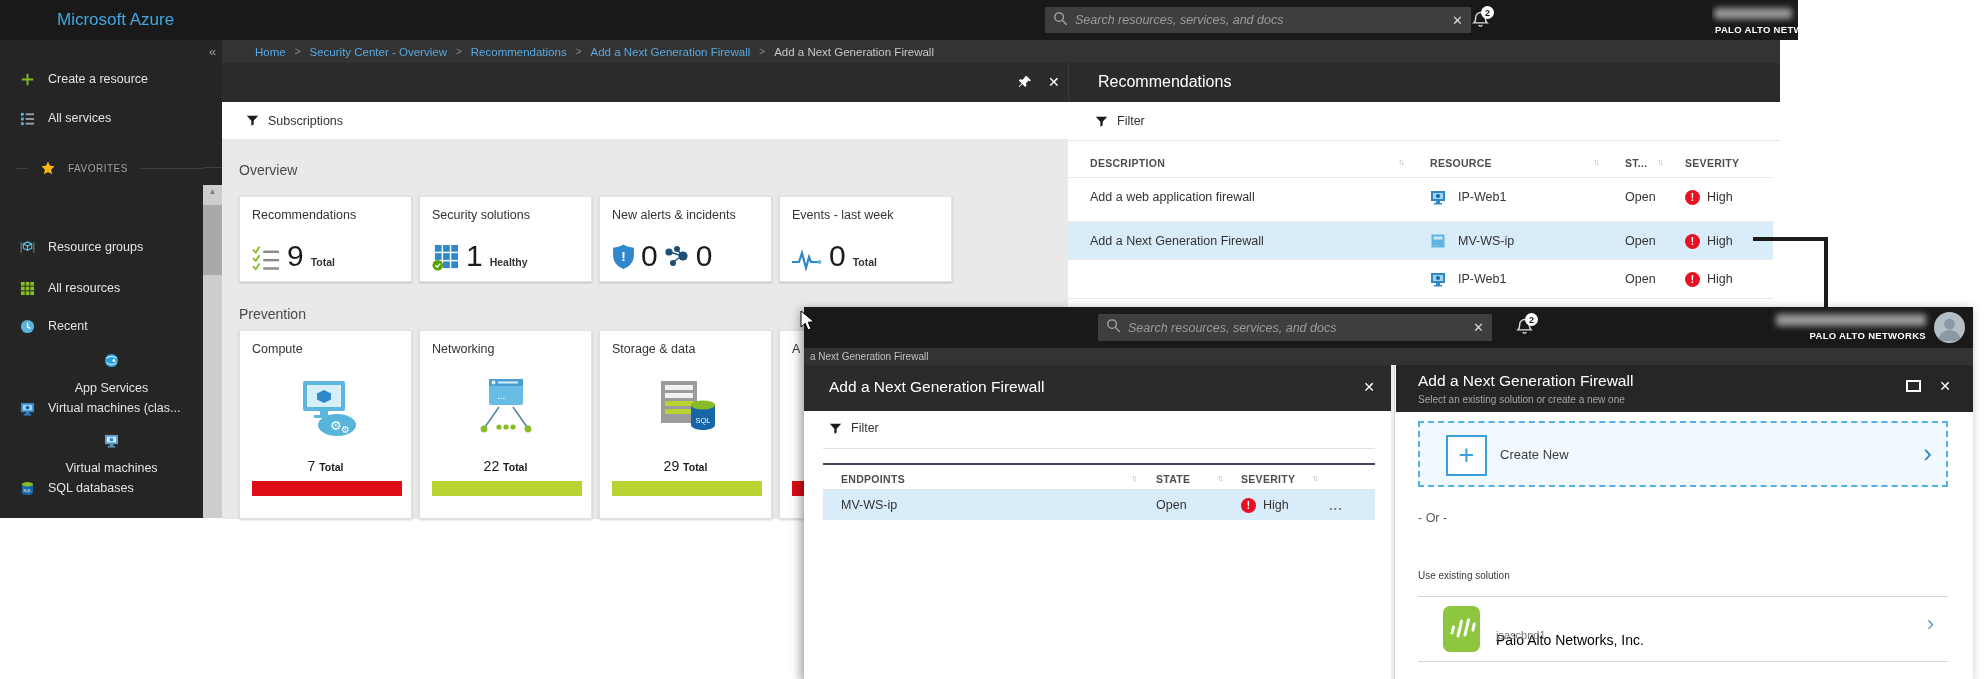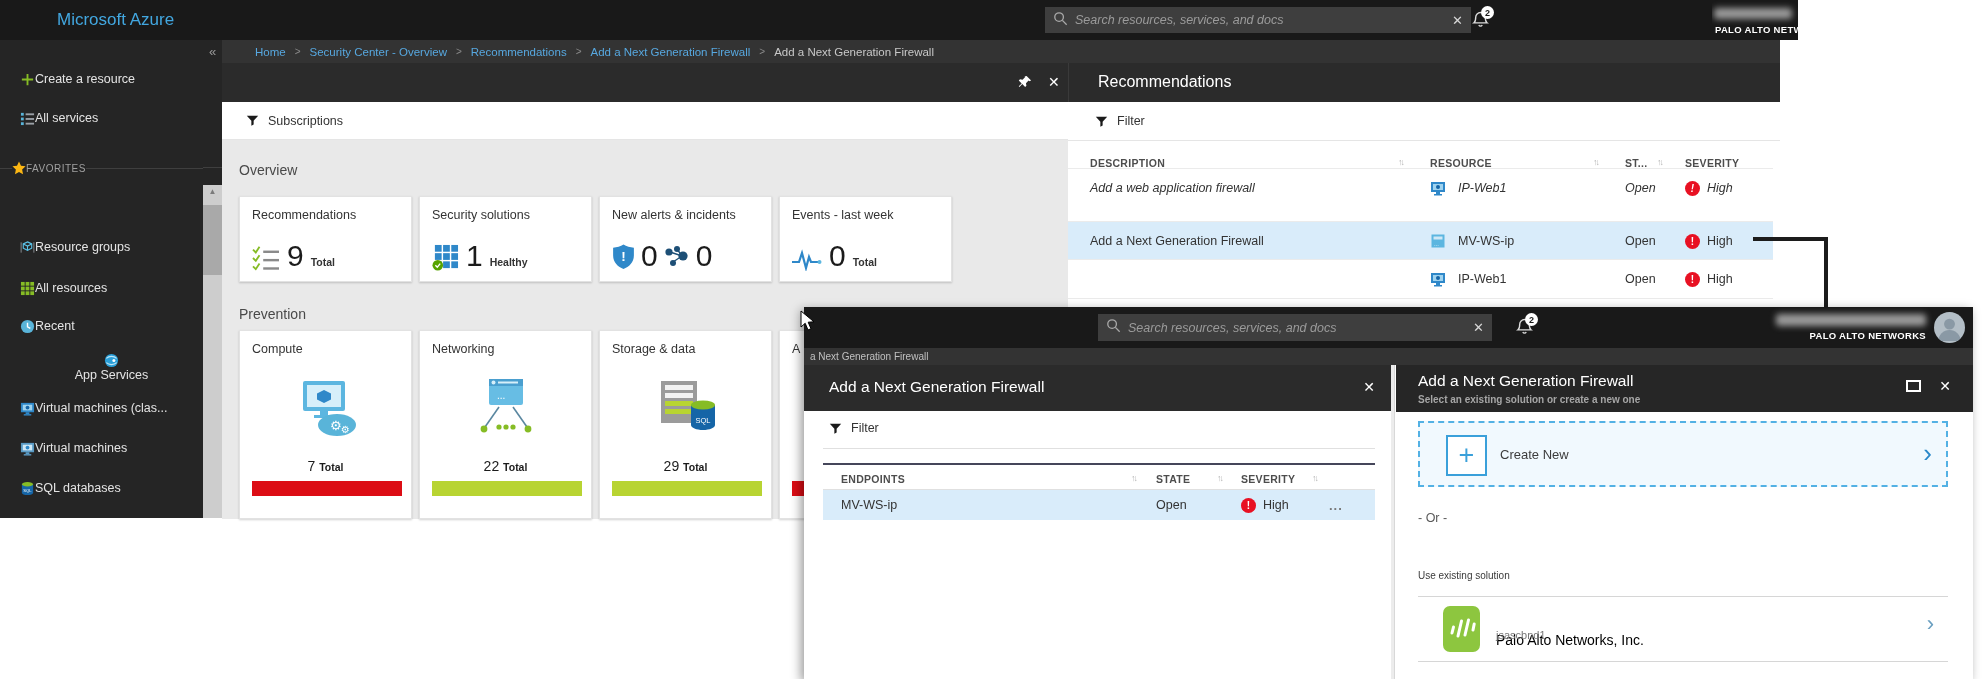--- a/index.html
+++ b/index.html
@@ -18,21 +18,21 @@
   .ticon svg{display:block;}
   .badge{position:absolute;top:6px;right:6px;background:#fff;color:#191919;font-size:9px;font-weight:bold;
          width:13px;height:13px;border-radius:50%;display:flex;align-items:center;justify-content:center;}
   .console{font-family:"DejaVu Sans Mono",monospace;font-size:13px;font-weight:bold;letter-spacing:-1px;}
   .qmark{width:17px;height:17px;border:1.4px solid #dcdcdc;border-radius:50%;font-size:11px;display:flex;align-items:center;justify-content:center;}
   .blurblob{background:#9a9a9a;filter:blur(3px);border-radius:3px;}
   .orgtext{color:#fff;font-size:9.5px;font-weight:bold;letter-spacing:.3px;white-space:nowrap;}
 
   
   .sidebar{background:#252525;}
-  .srow{position:absolute;left:0;width:203px;height:30px;display:flex;align-items:center;padding-left:20px;box-sizing:border-box;
+  .srow{position:absolute;left:0;width:203px;height:30px;display:flex;align-items:center;gap:13px;padding-left:20px;box-sizing:border-box;
         color:#e4e4e4;font-size:12.5px;white-space:nowrap;cursor:pointer;}
   .srow svg{flex:0 0 auto;}
   .favhdr{color:#a0a0a0;font-size:10px;letter-spacing:.5px;}
   .favline{height:1px;background:#3f3f3f;}
 
   
   .crumbbar{background:#333;display:flex;align-items:center;gap:9px;font-size:11.5px;padding-left:33px;box-sizing:border-box;}
   .crumb{color:#57a8e0;cursor:pointer;white-space:nowrap;}
   .crumbsep{color:#8a8a8a;font-size:10px;}
   .crumbcur{color:#c8c8c8;white-space:nowrap;}
@@ -59,21 +59,21 @@
   .sortico{font-size:9px;color:#b5b5b5;letter-spacing:-2px;}
   .rrow{position:absolute;left:0;border-top:1px solid #ebebeb;cursor:pointer;background:#fff;}
   .rrow.hl{background:#d9ecfa;}
   .cell{position:absolute;top:0;height:100%;display:flex;align-items:center;font-size:12.5px;color:#333;white-space:nowrap;}
   .sevdot{width:15px;height:15px;border-radius:50%;background:#e81123;color:#fff;font-size:10px;font-weight:bold;
           display:flex;align-items:center;justify-content:center;margin-right:7px;flex:0 0 auto;}
 
   
   .win2{background:#fff;box-shadow:-3px 3px 10px rgba(0,0,0,.4);}
   .crumb2{background:#333;color:#c0c0c0;font-size:10px;display:flex;align-items:center;}
-  .subtitl{color:#a6a6a6;font-size:10px;font-weight:bold;}
+  .subtitl{color:#a6a6a6;font-size:10px;font-weight:normal;}
   .createnew{border:2px dashed #53b1e4;background:#f1f9fe;cursor:pointer;}
   .plusbox{border:2px solid #3aa0da;background:#fff;color:#3aa0da;font-size:27px;font-weight:300;
            display:flex;align-items:center;justify-content:center;}
   .chev{color:#2a88c9;font-size:26px;font-weight:300;}
   .hdivider{height:1px;background:#d6d6d6;}
   .paicon{background:#8dc63f;border-radius:7px;}
   .ellipsis{font-weight:bold;color:#777;font-size:13px;letter-spacing:1px;cursor:pointer;}
 
   .elbow{background:#1c1c1c;}
   .winctl{color:#fff;}
@@ -134,21 +134,21 @@
             <rect x="1" y="12" width="3" height="3"></rect>
           </g>
           <g fill="#9aa0a6">
             <rect x="6" y="2.5" width="9" height="2"></rect>
             <rect x="6" y="7.5" width="9" height="2"></rect>
             <rect x="6" y="12.5" width="9" height="2"></rect>
           </g>
         </svg>
       <span>All services</span>
     </div>
-    <div class="srow" style="top:113px;padding-left:0;">
+    <div class="srow" style="top:113px;padding-left:16px;">
       <div class="favline" style="width:12px;"></div>
       <svg width="14" height="14" viewBox="0 0 16 16">
           <path d="M8 0.5l2.3 4.9 5.2.7-3.9 3.6 1 5.3L8 12.5 3.4 15l1-5.3L.5 6.1l5.2-.7z" fill="#fcb714"></path>
         </svg>
       <span class="favhdr">FAVORITES</span>
       <div class="favline" style="flex:1;"></div>
     </div>
     <div class="srow" style="top:192px;">
       <svg width="15" height="15" viewBox="0 0 16 16">
           <g fill="none" stroke="#5bc2e7" stroke-width="1.2">
@@ -193,21 +193,21 @@
     <div class="srow" style="top:353px;">
       <svg width="15" height="15" viewBox="0 0 16 16">
           <rect x="1" y="2" width="14" height="10" fill="#2f88c9"></rect>
           <rect x="3" y="4" width="10" height="6" fill="#9fd3ef"></rect>
           <circle cx="8" cy="7" r="2" fill="#1565a7"></circle>
           <rect x="6" y="12" width="4" height="2" fill="#2f88c9"></rect>
           <rect x="4" y="14" width="8" height="1.5" fill="#2f88c9"></rect>
         </svg>
       <span>Virtual machines (clas...</span>
     </div>
-    <div class="srow" style="top:393px;">
+    <div class="srow" style="top:393px;flex-direction:column;">
       <svg width="15" height="15" viewBox="0 0 16 16">
           <rect x="1" y="2" width="14" height="10" fill="#5a9bc5"></rect>
           <rect x="3" y="4" width="10" height="6" fill="#cfe8f6"></rect>
           <circle cx="8" cy="7" r="2" fill="#2f88c9"></circle>
           <rect x="6" y="12" width="4" height="2" fill="#5a9bc5"></rect>
           <rect x="4" y="14" width="8" height="1.5" fill="#5a9bc5"></rect>
         </svg>
       <span>Virtual machines</span>
     </div>
     <div class="srow" style="top:433px;">
@@ -407,21 +407,21 @@
       <span class="filterlbl">Filter</span>
     </div>
     <div class="abs thead" style="left:22px;top:55px;">DESCRIPTION</div>
     <div class="abs sortico" style="left:330px;top:55px;">↑↓</div>
     <div class="abs thead" style="left:362px;top:55px;">RESOURCE</div>
     <div class="abs sortico" style="left:525px;top:55px;">↑↓</div>
     <div class="abs thead" style="left:557px;top:55px;">ST...</div>
     <div class="abs sortico" style="left:589px;top:55px;">↑↓</div>
     <div class="abs thead" style="left:617px;top:55px;">SEVERITY</div>
 
-    <div class="rrow" style="top:66px;width:705px;height:38px;font-style:italic;">
+    <div class="rrow" style="top:75px;width:705px;height:38px;">
       <div class="cell" style="left:22px;">Add a web application firewall</div>
       <div class="cell" style="left:362px;">
         <svg width="16" height="16" viewBox="0 0 16 16">
             <rect x="1" y="2" width="14" height="10" fill="#2f88c9"></rect>
             <rect x="3" y="4" width="10" height="6" fill="#9fd3ef"></rect>
             <circle cx="8" cy="7" r="2" fill="#1565a7"></circle>
             <rect x="6" y="12" width="4" height="2" fill="#2f88c9"></rect>
             <rect x="4" y="14" width="8" height="1.5" fill="#2f88c9"></rect>
           </svg>
       </div>

